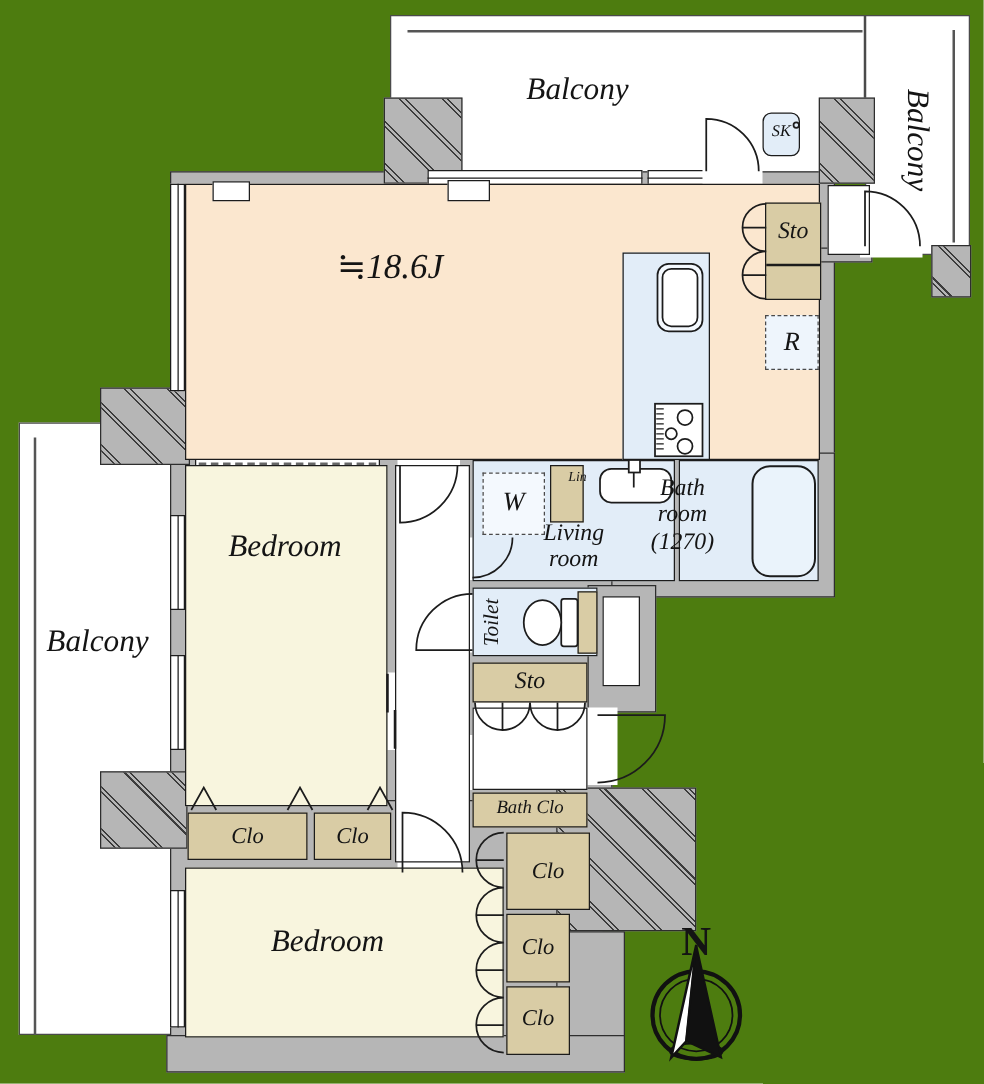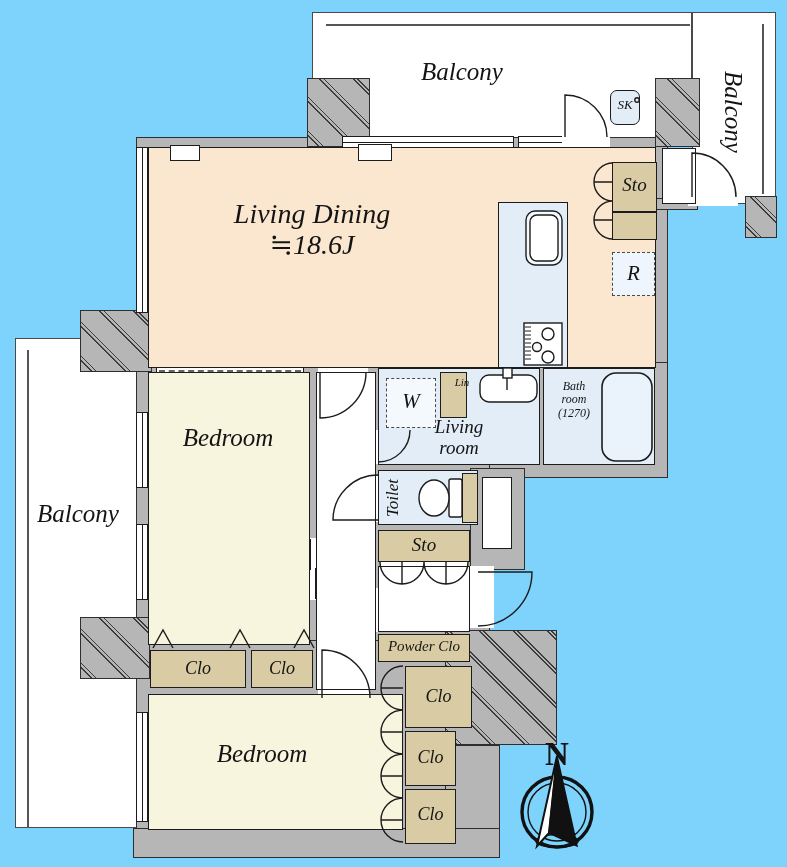--- a/index.html
+++ b/index.html
@@ -1,16 +1,16 @@
 <!DOCTYPE html>
 <html><head>
 <meta charset="utf-8">
 <style>
   html,body{margin:0;padding:0;background:#fff;}
-  #plan{position:relative;width:787px;height:867px;background:#7dd3fc;overflow:hidden;
+  #plan{position:relative;width:787px;height:867px;background:#4d7c0f;overflow:hidden;
         font-family:"Liberation Serif","DejaVu Serif",serif;}
   .abs{position:absolute;box-sizing:border-box;}
   .wall{background:#b6b6b6;border:1px solid #2e2e2e;}
   .hatch{background-image:repeating-linear-gradient(45deg,rgba(0,0,0,0) 0 7px,#3c3c3c 7px 8.2px,rgba(0,0,0,0) 8.2px 10px,#3c3c3c 10px 11.2px,rgba(0,0,0,0) 11.2px 24px);}
   .room{border:1.6px solid #1c1c1c;}
   .peach{background:#fbe7cf;}
   .cream{background:#f8f5de;}
   .wet{background:#e2edf8;}
   .tan{background:#d9cca5;}
   .whitefl{background:#ffffff;}
@@ -157,44 +157,43 @@
       <path d="M 557 756 L 537 846 L 549 833 Z" fill="#ffffff" stroke="#111" stroke-width="2"></path>
       <path d="M 557 756 L 577 846 L 549 833 Z" fill="#111" stroke="#111" stroke-width="1.5"></path>
     </g>
   </svg>
 
   <div class="lbl" style="left:362px;top:58px;width:200px;font-size:25px;">Balcony</div>
   <div class="lbl" style="left:654px;top:99px;width:160px;height:26px;font-size:25px;transform:rotate(90deg);">Balcony</div>
   <div class="lbl" style="left:8px;top:500px;width:140px;font-size:25px;">Balcony</div>
 
   <div class="lbl" style="left:162px;top:198px;width:300px;font-size:28px;">
-    <span>Living Dining</span>
     <span>≒18.6J</span>
   </div>
 
   <div class="lbl" style="left:128px;top:424px;width:200px;font-size:25px;">
     <span>Bedroom</span>
   </div>
   <div class="lbl" style="left:162px;top:740px;width:200px;font-size:25px;">
     <span>Bedroom</span>
   </div>
 
   <div class="lbl" style="left:399px;top:416px;width:120px;font-size:19px;">
     <span>Living</span>
     <span>room</span>
   </div>
-  <div class="lbl" style="left:524px;top:380px;width:100px;font-size:12px;">
+  <div class="lbl" style="left:496px;top:380px;width:100px;font-size:19px;">
     <span>Bath</span>
     <span>room</span>
     <span>(1270)</span>
   </div>
 
   <div class="lbl" style="left:348px;top:488px;width:90px;height:20px;font-size:17px;transform:rotate(-90deg);">Toilet</div>
   <div class="lbl" style="left:378px;top:534px;width:92px;font-size:19px;">Sto</div>
-  <div class="lbl" style="left:378px;top:638px;width:92px;font-size:15px;">Powder Clo</div>
+  <div class="lbl" style="left:378px;top:638px;width:92px;font-size:15px;">Bath Clo</div>
   <div class="lbl" style="left:612px;top:174px;width:45px;font-size:19px;">Sto</div>
 
   <div class="lbl" style="left:150px;top:658px;width:96px;font-size:18px;">Clo</div>
   <div class="lbl" style="left:251px;top:658px;width:62px;font-size:18px;">Clo</div>
   <div class="lbl" style="left:405px;top:686px;width:67px;font-size:18px;">Clo</div>
   <div class="lbl" style="left:405px;top:747px;width:51px;font-size:18px;">Clo</div>
   <div class="lbl" style="left:405px;top:804px;width:51px;font-size:18px;">Clo</div>
 
   <div class="lbl" style="left:386px;top:390px;width:50px;font-size:21px;">W</div>
   <div class="lbl" style="left:440px;top:376px;width:44px;font-size:11px;">Lin</div>

